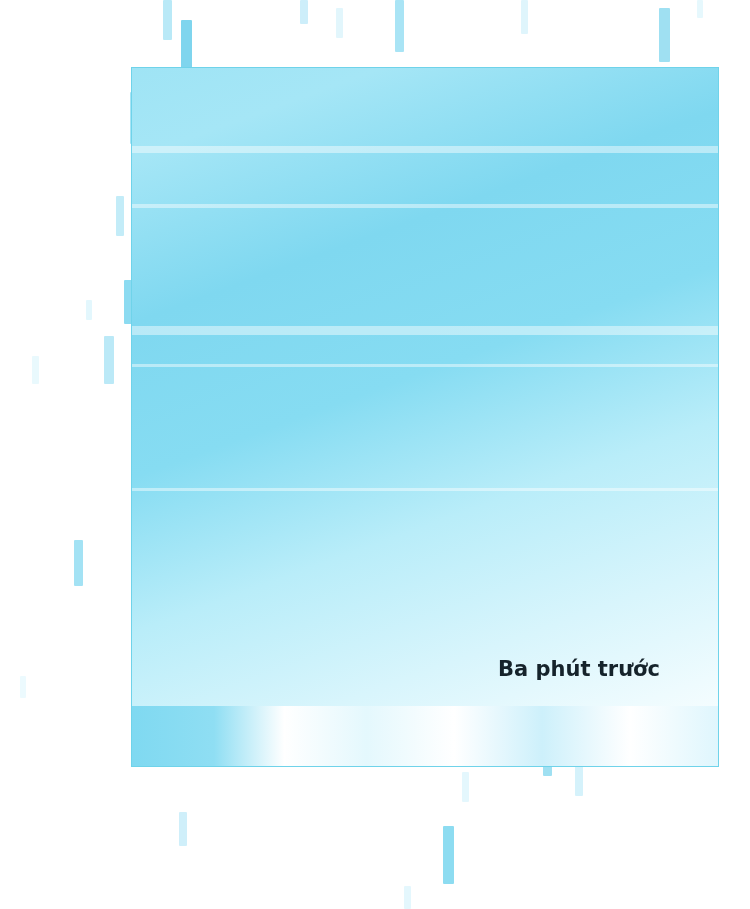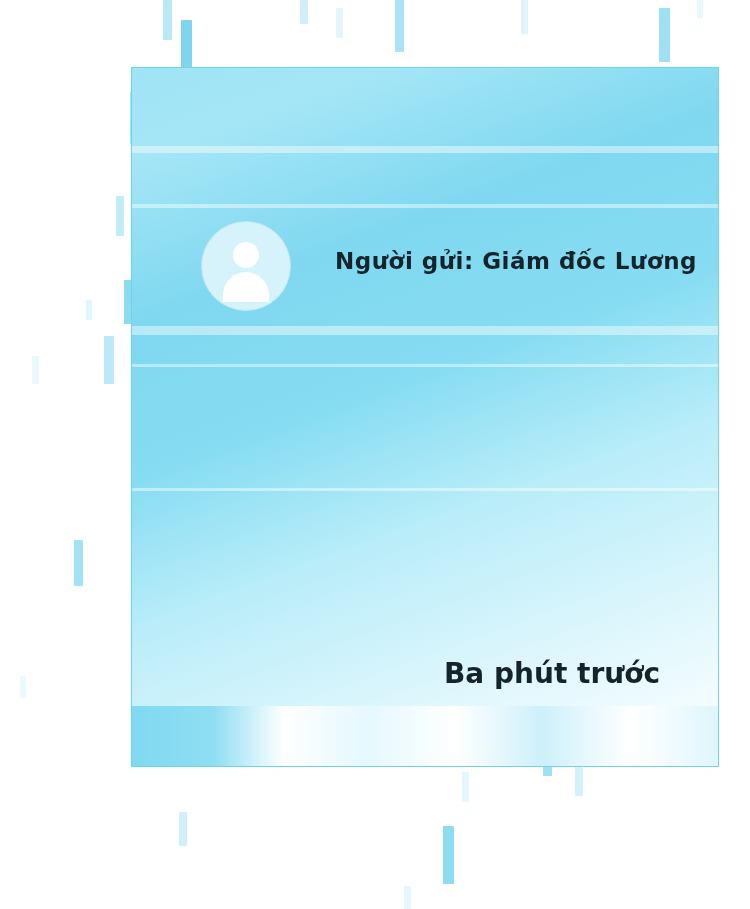--- a/index.html
+++ b/index.html
@@ -125,21 +125,21 @@
     font-weight: bold;
     color: #15232b;
     letter-spacing: 0.2px;
   }
 
   
   #timestamp {
     position: absolute;
     right: 58px;
     top: 589px;
-    font-size: 28px;
+    font-size: 21px;
     font-weight: bold;
     color: #15232b;
     white-space: nowrap;
   }
 
   
   #card-bottom-band {
     position: absolute;
     left: 0;
     bottom: 0;
@@ -188,26 +188,19 @@
 
     <div id="card-streaks">
         <div class="card-streak" style="top: 78px; height: 7px;"></div>
         <div class="card-streak" style="top: 136px; height: 4px;"></div>
         <div class="card-streak" style="top: 258px; height: 9px;"></div>
         <div class="card-streak" style="top: 296px; height: 3px;"></div>
         <div class="card-streak" style="top: 420px; height: 3px;"></div>
         <div class="card-streak" style="top: 646px; height: 5px;"></div>
       </div>
 
-    <div id="sender-row">
-      <div id="avatar">
-        <div class="head"></div>
-        <div class="body"></div>
-      </div>
-      <div id="sender-label">Người gửi: Giám đốc Lương</div>
-    </div>
 
 
     <div id="timestamp">Ba phút trước</div>
 
     <div id="card-bottom-band"></div>
   </div>
 </div>
 
 </body></html>

